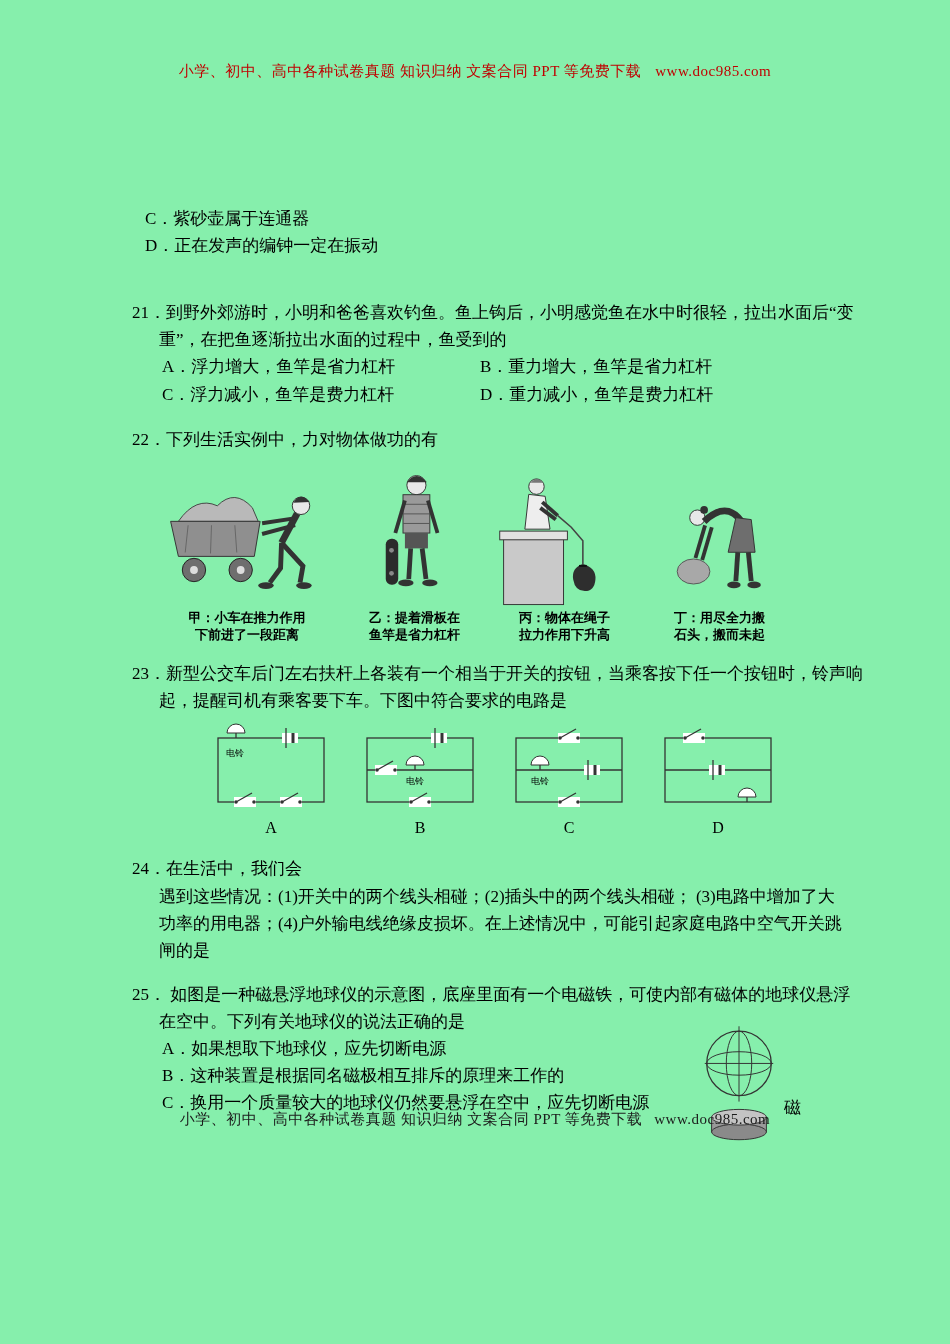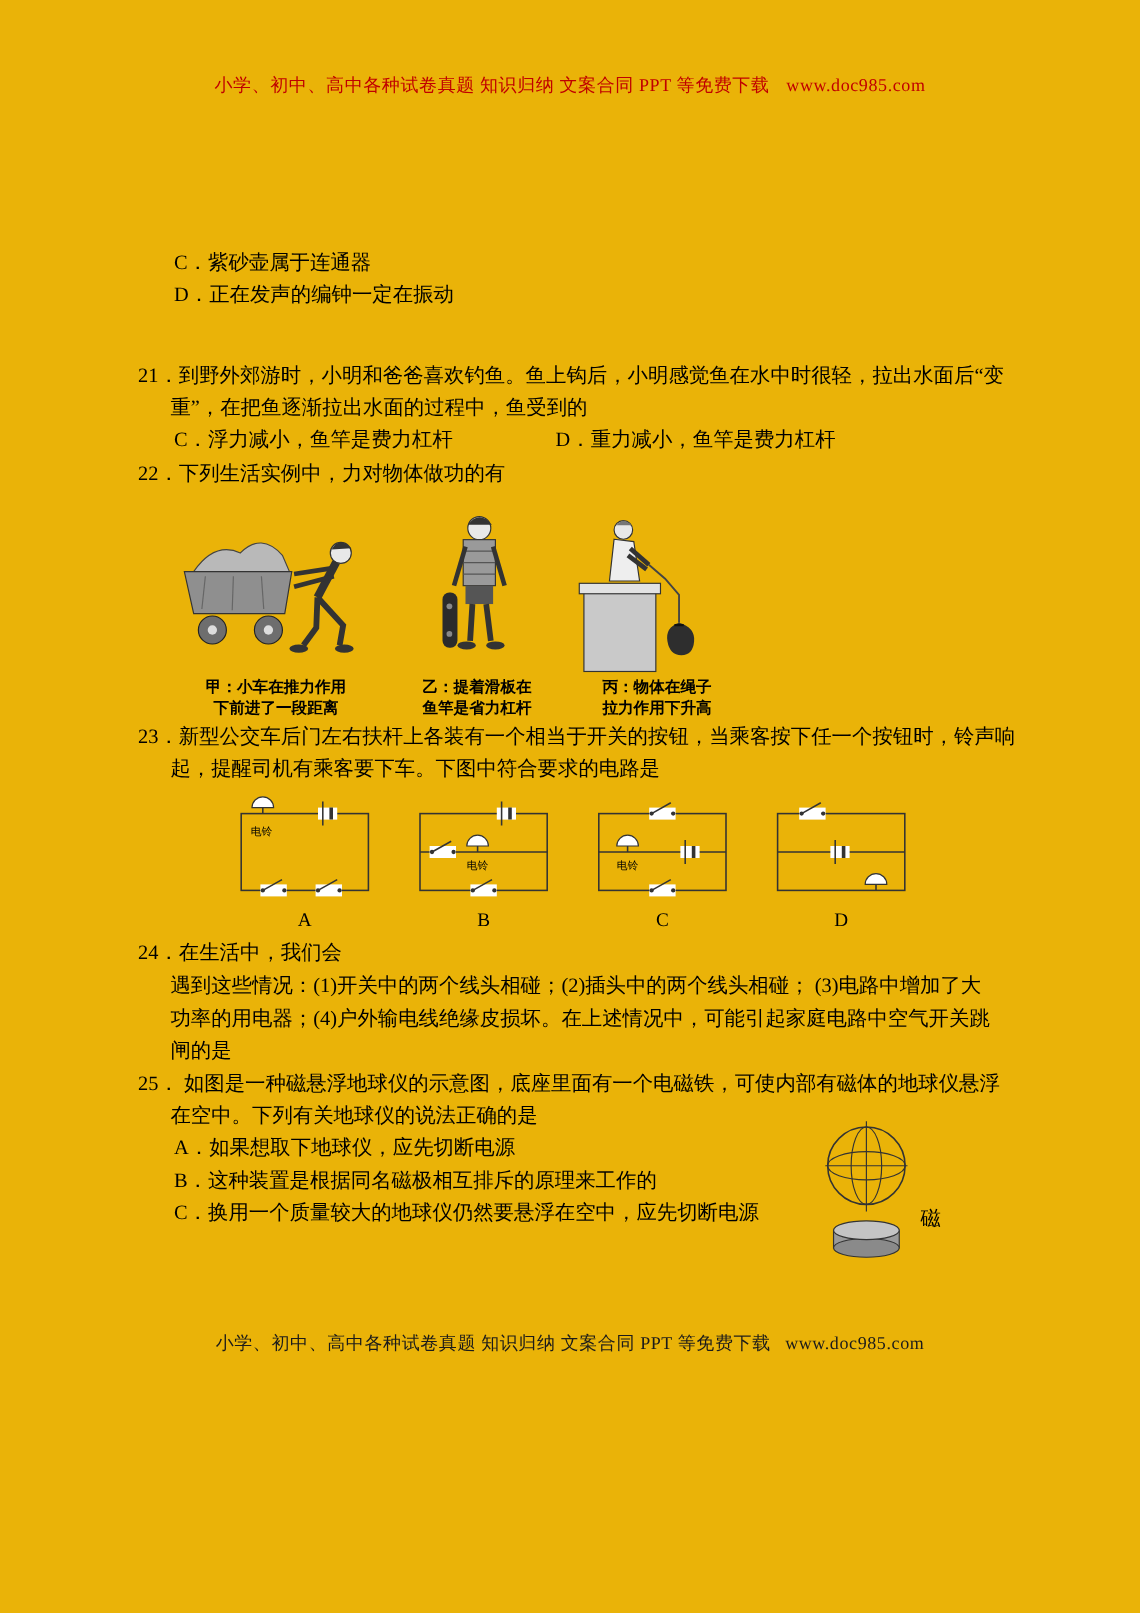--- a/index.html
+++ b/index.html
@@ -1,30 +1,30 @@
 <!DOCTYPE html>
 <html><head>
 <meta charset="utf-8">
 <style>
   html,body{margin:0;padding:0;background:#888;}
   .page{
-    width:950px;height:1344px;background:#eab308;position:relative;overflow:hidden;
+    width:950px;height:1344px;background:#86efac;position:relative;overflow:hidden;
     font-family:"Liberation Serif","DejaVu Serif",serif;color:#000;
   }
   .doc-header{position:absolute;top:62px;left:0;right:0;text-align:center;
     font-size:15px;color:#c00000;letter-spacing:.5px;}
   .doc-header .url{margin-left:14px;}
   .doc-footer{position:absolute;top:1110px;left:0;right:0;text-align:center;
     font-size:15px;color:#1b1b1b;letter-spacing:.5px;}
   .doc-footer .url{margin-left:12px;}
   .content{position:absolute;top:205px;left:115px;width:722px;font-size:17px;line-height:27px;}
   .ln{white-space:nowrap;}
   .wrap-indent{padding-left:27px;}
   .opt-indent{padding-left:30px;}
-  .q{margin:0;}
+  .q{margin:17px;}
   .q21{margin-top:40px;}
   .optrow{display:flex;padding-left:30px;line-height:28px;}
   .optrow .c1{width:318px;flex:none;}
   .optrow24{display:flex;padding-left:30px;line-height:28px;}
   .optrow24 .w1{width:170px;flex:none;}
   .optrow24 .w2{width:155px;flex:none;}
   .optrow24 .w3{width:145px;flex:none;}
   .figures{display:flex;gap:20px;margin:6px 0 2px 25px;}
   .figure{text-align:center;flex:none;}
   .figure svg{display:block;margin:0 auto;}
@@ -51,20 +51,24 @@
 
   <div class="content">
 
     <div class="ln opt-indent">C．紫砂壶属于连通器</div>
     <div class="ln opt-indent">D．正在发声的编钟一定在振动</div>
 
     <div class="q q21">
       <div class="ln">21．到野外郊游时，小明和爸爸喜欢钓鱼。鱼上钩后，小明感觉鱼在水中时很轻，拉出水面后“变</div>
       <div class="ln wrap-indent">重”，在把鱼逐渐拉出水面的过程中，鱼受到的</div>
       <div class="optrow">
+        <span class="c1">A．浮力增大，鱼竿是省力杠杆</span>
+        <span>B．重力增大，鱼竿是省力杠杆</span>
+      </div>
+      <div class="optrow">
         <span class="c1">C．浮力减小，鱼竿是费力杠杆</span>
         <span>D．重力减小，鱼竿是费力杠杆</span>
       </div>
     </div>
 
     <div class="q">
       <div class="ln">22．下列生活实例中，力对物体做功的有</div>
 
       <div class="figures">
 
@@ -126,20 +130,37 @@
             <line x1="52" y1="42" x2="68" y2="56" stroke="#333" stroke-width="4"></line>
             <line x1="50" y1="48" x2="66" y2="60" stroke="#333" stroke-width="4"></line>
             <polyline points="68,56 82,68 94,82 94,106" stroke="#444" stroke-width="1.6" fill="none"></polyline>
             <path d="M94,106 q-12,4 -10,16 q2,12 12,12 q10,0 11,-12 q1,-12 -13,-16 Z" fill="#2e2e2e"></path>
             <line x1="90" y1="108" x2="98" y2="108" stroke="#111" stroke-width="2"></line>
           </svg>
           <div class="figcap">丙：物体在绳子</div>
           <div class="figcap">拉力作用下升高</div>
         </div>
 
+        <div class="figure" style="width:125px">
+          <svg width="125" height="150" viewBox="0 0 130 150">
+            <ellipse cx="38" cy="114" rx="17" ry="13" fill="#a8a8a8" stroke="#555"></ellipse>
+            <circle cx="42" cy="58" r="8" fill="#e8e8e8" stroke="#333"></circle>
+            <circle cx="49" cy="50" r="4" fill="#333"></circle>
+            <path d="M49,62 Q72,40 88,62" stroke="#333" stroke-width="7" fill="none"></path>
+            <polygon points="82,58 98,60 102,94 74,94" fill="#6e6e6e" stroke="#333"></polygon>
+            <line x1="84" y1="94" x2="82" y2="124" stroke="#333" stroke-width="5"></line>
+            <line x1="95" y1="94" x2="98" y2="124" stroke="#333" stroke-width="5"></line>
+            <ellipse cx="80" cy="128" rx="7" ry="3.5" class="blk"></ellipse>
+            <ellipse cx="101" cy="128" rx="7" ry="3.5" class="blk"></ellipse>
+            <line x1="50" y1="66" x2="40" y2="100" stroke="#333" stroke-width="4"></line>
+            <line x1="57" y1="68" x2="47" y2="102" stroke="#333" stroke-width="4"></line>
+          </svg>
+          <div class="figcap">丁：用尽全力搬</div>
+          <div class="figcap">石头，搬而未起</div>
+        </div>
 
       </div>
     </div>
 
     <div class="q">
       <div class="ln">23．新型公交车后门左右扶杆上各装有一个相当于开关的按钮，当乘客按下任一个按钮时，铃声响</div>
       <div class="ln wrap-indent">起，提醒司机有乘客要下车。下图中符合要求的电路是</div>
 
       <div class="circuits">
 

